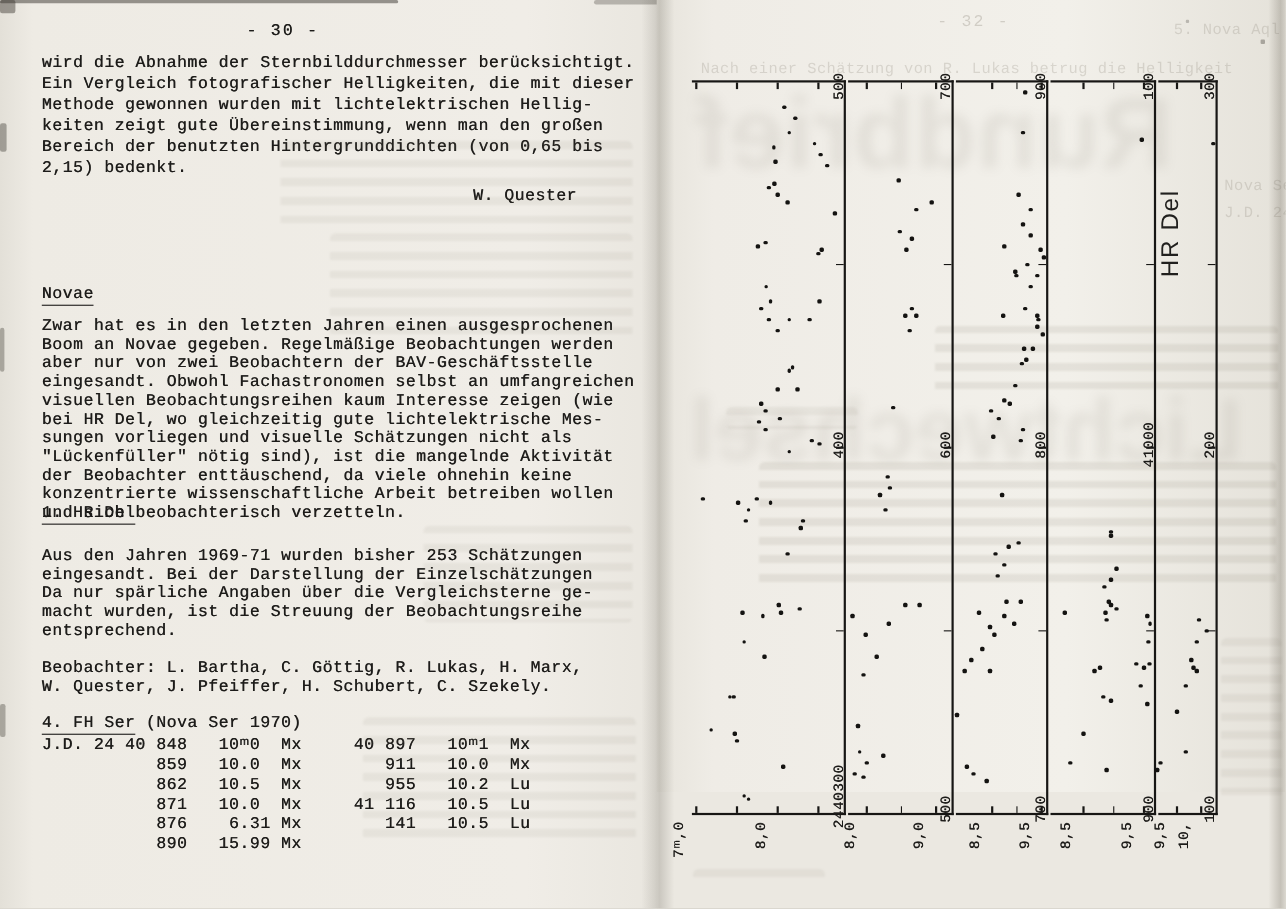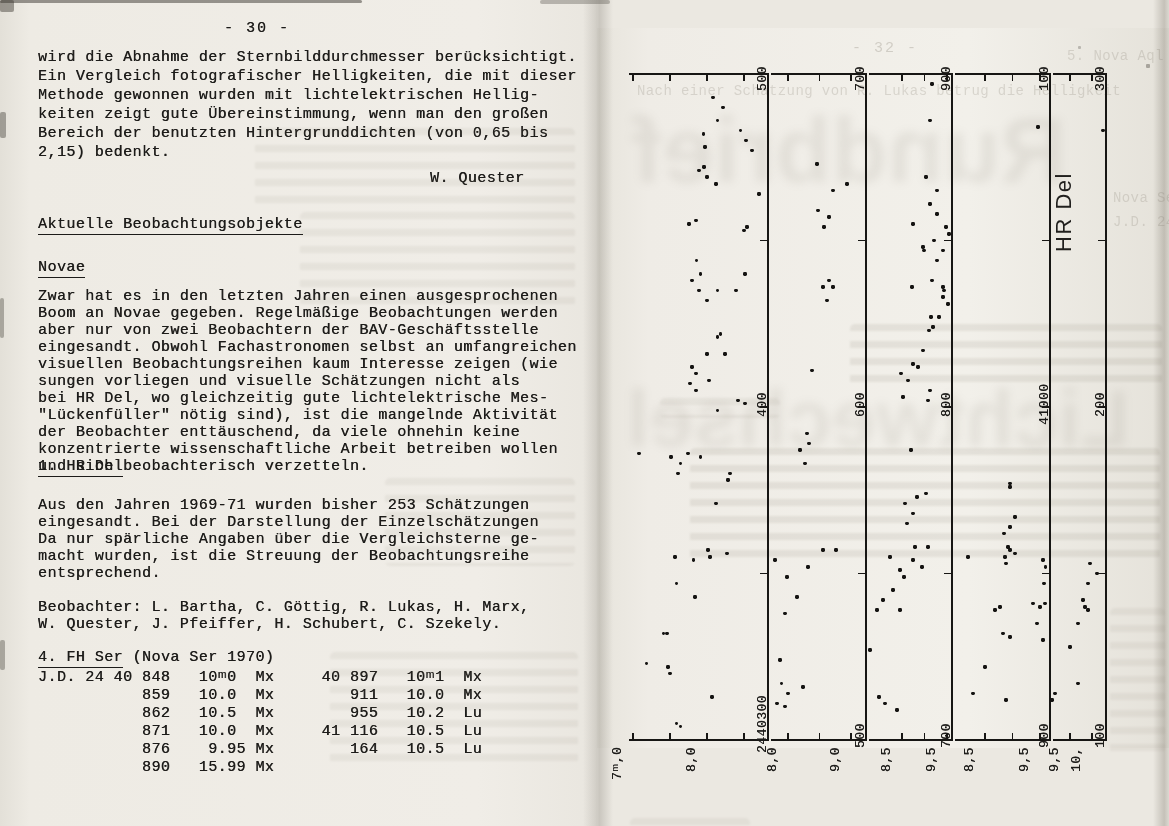--- a/index.html
+++ b/index.html
@@ -2,21 +2,21 @@
 <html><head>
 <meta charset="utf-8">
 <style>
   html,body{margin:0;padding:0;background:#cfccc4;}
   .spread{position:relative;width:1169px;height:826px;overflow:hidden;
     background:#ebe8e1;font-family:"Liberation Mono","DejaVu Sans Mono",monospace;color:#1c1b19;}
   .abs{position:absolute;}
   .page-left{position:absolute;left:0;top:0;width:597px;height:826px;
     background:linear-gradient(90deg,#e3e0d8 0,#eeebe4 5%,#f0ede7 80%,#e9e6df 100%);}
   .page-right{position:absolute;left:597px;top:0;width:572px;height:720px;
-    background:linear-gradient(90deg,#e7e4dc 0,#efece6 9%,#f2f0ea 65%,#e5e2da 100%);margin-top:28px;}
+    background:linear-gradient(90deg,#e7e4dc 0,#efece6 9%,#f2f0ea 65%,#e5e2da 100%);}
   .gutter{position:absolute;left:583px;top:0;width:30px;height:826px;
     background:linear-gradient(90deg,rgba(85,80,70,0) 0,rgba(85,80,70,.14) 40%,rgba(85,80,70,.22) 55%,rgba(85,80,70,0) 100%);}
   .redge{position:absolute;left:1153px;top:0;width:16px;height:826px;
     background:linear-gradient(90deg,rgba(110,104,92,0) 0,rgba(110,104,92,.30) 70%,rgba(110,104,92,.12) 100%);}
   .tblock{position:absolute;left:38px;font-size:15px;letter-spacing:.45px;
     text-shadow:.35px 0 0 rgba(28,27,25,.85);}
   .tline{white-space:pre;}
   .lh19 .tline{line-height:19px;}
   .lh17 .tline{line-height:17px;}
   .lh18 .tline{line-height:18px;}
@@ -53,36 +53,33 @@
         <div class="tline">wird die Abnahme der Sternbilddurchmesser berücksichtigt.</div>
         <div class="tline">Ein Vergleich fotografischer Helligkeiten, die mit dieser</div>
         <div class="tline">Methode gewonnen wurden mit lichtelektrischen Hellig-</div>
         <div class="tline">keiten zeigt gute Übereinstimmung, wenn man den großen</div>
         <div class="tline">Bereich der benutzten Hintergrunddichten (von 0,65 bis</div>
         <div class="tline">2,15) bedenkt.</div>
       </div>
 
     <div class="tblock" style="left:430px;top:170px;">W. Quester</div>
 
-    <div class="tblock" style="top:216px;">
-      <span class="ul">Aktuelle Beobachtungsobjekte</span>
-    </div>
 
     <div class="tblock" style="top:259px;">
       <span class="ul">Novae</span>
     </div>
 
     <div class="tblock lh17" style="top:288px;">
         <div class="tline">Zwar hat es in den letzten Jahren einen ausgesprochenen</div>
         <div class="tline">Boom an Novae gegeben. Regelmäßige Beobachtungen werden</div>
         <div class="tline">aber nur von zwei Beobachtern der BAV-Geschäftsstelle</div>
         <div class="tline">eingesandt. Obwohl Fachastronomen selbst an umfangreichen</div>
         <div class="tline">visuellen Beobachtungsreihen kaum Interesse zeigen (wie</div>
+        <div class="tline">bei HR Del, wo gleichzeitig gute lichtelektrische Mes-</div>
         <div class="tline">sungen vorliegen und visuelle Schätzungen nicht als</div>
-        <div class="tline">bei HR Del, wo gleichzeitig gute lichtelektrische Mes-</div>
         <div class="tline">"Lückenfüller" nötig sind), ist die mangelnde Aktivität</div>
         <div class="tline">der Beobachter enttäuschend, da viele ohnehin keine</div>
         <div class="tline">konzentrierte wissenschaftliche Arbeit betreiben wollen</div>
         <div class="tline">und sich beobachterisch verzetteln.</div>
       </div>
 
     <div class="tblock" style="top:458px;">
       <span class="ul">1. HR Del</span>
     </div>
 
@@ -101,21 +98,21 @@
 
     <div class="tblock" style="top:649px;">
       <span class="ul">4. FH Ser</span><span> (Nova Ser 1970)</span>
     </div>
 
     <div class="tblock lh18" style="top:669px;">
         <div class="tline">J.D. 24 40 848   10ᵐ0  Mx     40 897   10ᵐ1  Mx</div>
         <div class="tline">           859   10.0  Mx        911   10.0  Mx</div>
         <div class="tline">           862   10.5  Mx        955   10.2  Lu</div>
         <div class="tline">           871   10.0  Mx     41 116   10.5  Lu</div>
-        <div class="tline">           876    9.95 Mx        164   10.5  Lu</div>
+        <div class="tline">           876    6.31 Mx        141   10.5  Lu</div>
         <div class="tline">           890   15.99 Mx</div>
       </div>
 
 
     <div class="stripes lite" style="left:255px;top:128px;width:320px;height:80px;"></div>
     <div class="stripes lite" style="left:300px;top:212px;width:275px;height:95px;"></div>
     <div class="stripes lite" style="left:385px;top:478px;width:190px;height:88px;"></div>
     <div class="stripes lite" style="left:330px;top:652px;width:248px;height:115px;"></div>
 
     <div class="smudge" style="left:0;top:0;width:362px;height:3px;opacity:.5;"></div>

